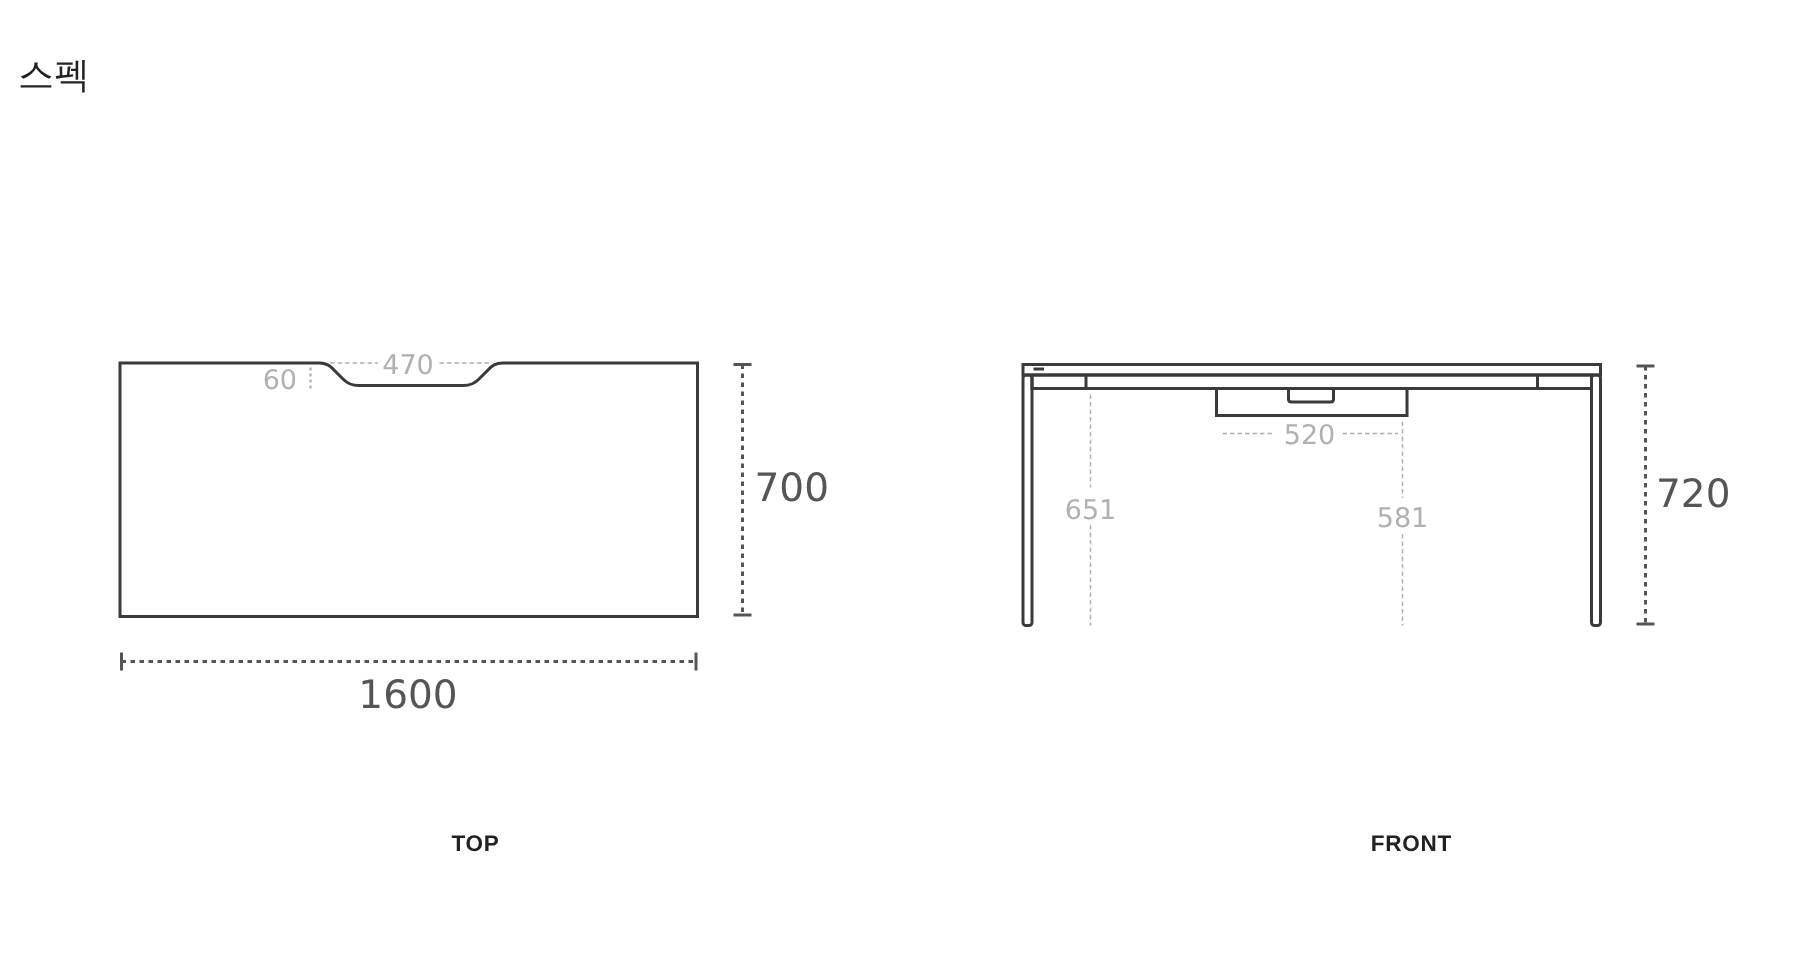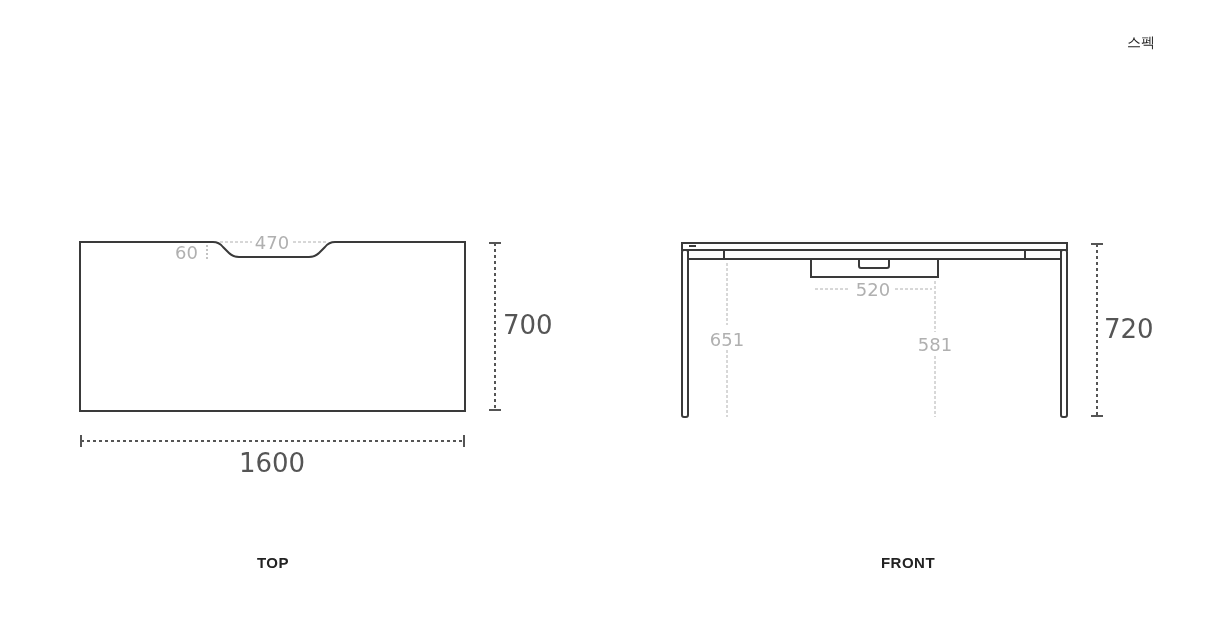--- a/index.html
+++ b/index.html
@@ -1,19 +1,19 @@
 <!DOCTYPE html>
 <html><head>
 <meta charset="utf-8">
 <style>
   html, body { margin: 0; padding: 0; background: #ffffff; }
   body { width: 1205px; height: 643px; position: relative; overflow: hidden; font-family: "Liberation Sans", "DejaVu Sans", sans-serif; }
-  .title { position: absolute; left: 0; width: 1155px; top: 34px; text-align: right; font-size: 14px; color: #222; font-family: "DejaVu Sans", sans-serif; }
+  .title { position: absolute; left: 0; width: 1155px; top: 34px; text-align: left; font-size: 24px; color: #222; font-family: "DejaVu Sans", sans-serif; padding-left: 12px; }
   .diagram { position: absolute; left: 0; top: 0; }
-  .view-label { position: absolute; top: 554px; font-size: 15px; font-weight: bold; color: #222; letter-spacing: 0.5px; text-align: center; width: 120px; }
+  .view-label { position: absolute; top: 554px; font-size: 15px; font-weight: bold; color: #222; letter-spacing: 0.5px; text-align: right; width: 120px; }
   .dim-text { font-family: "DejaVu Sans", sans-serif; }
 </style>
 </head>
 <body>
 
 <div class="title">스펙</div>
 
 <svg class="diagram" width="1205" height="643" viewBox="0 0 1205 643" xmlns="http://www.w3.org/2000/svg">
 
   <g>

